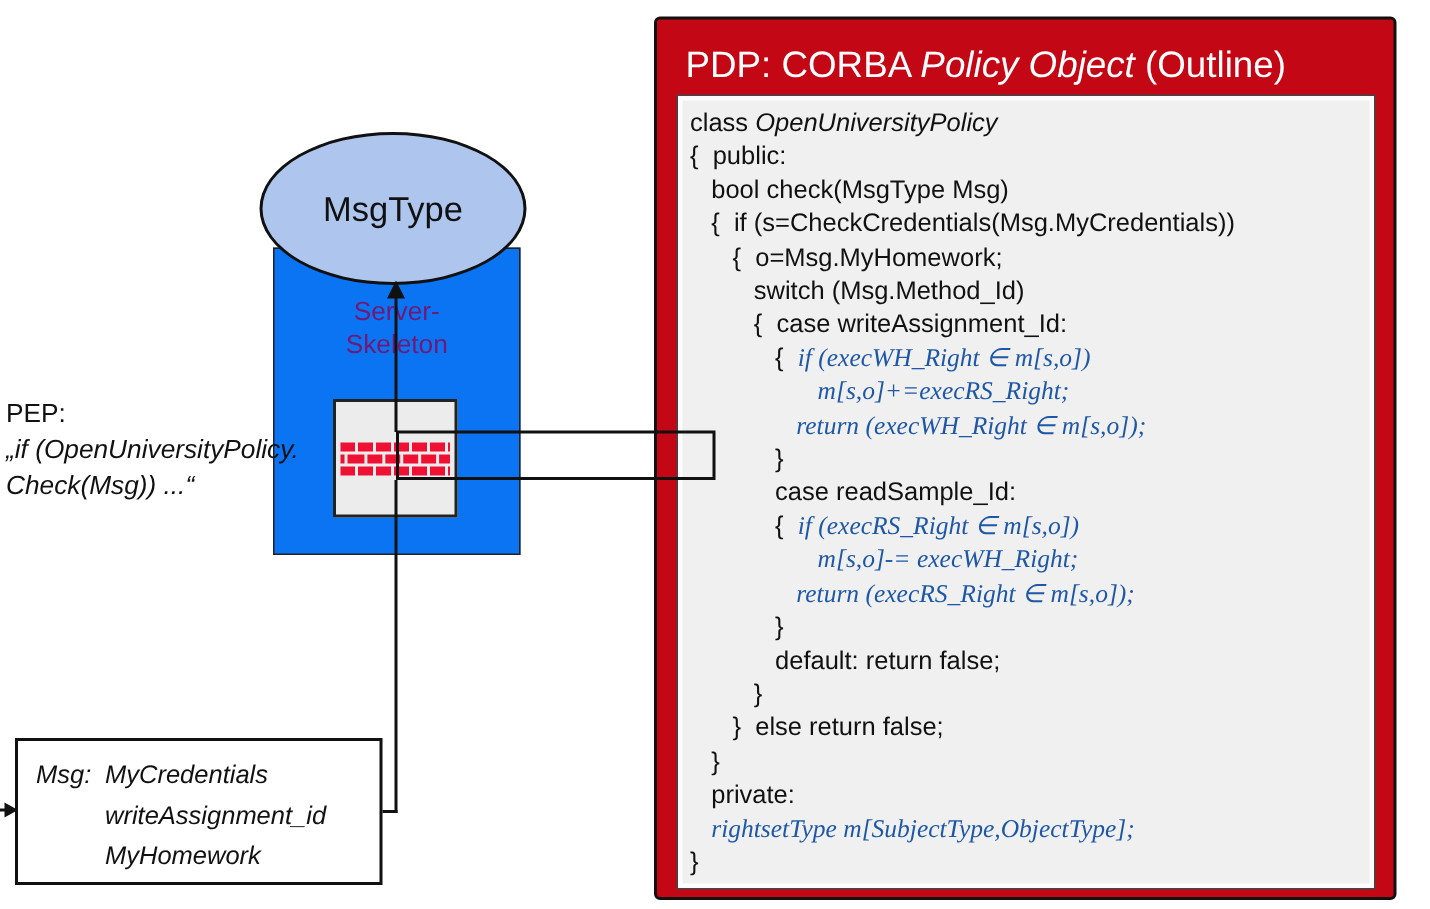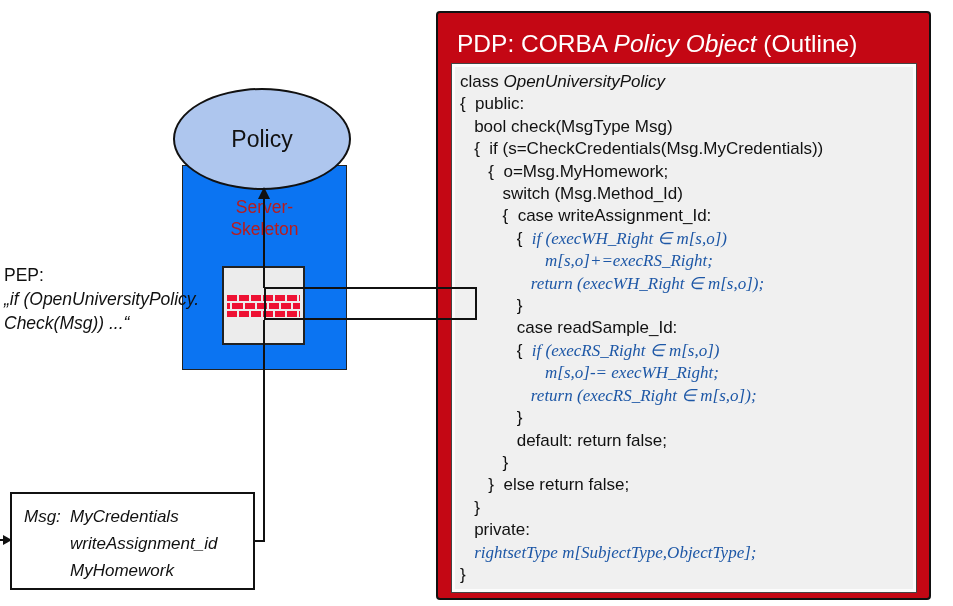--- a/index.html
+++ b/index.html
@@ -14,21 +14,21 @@
     left:173px;top:88px;width:178px;height:102px;border-radius:50%;
     background:#aec6ee;border:2px solid #111;z-index:12;
     display:flex;align-items:center;justify-content:center;
     font-size:23px;box-sizing:border-box;
   }
   .skeleton-rect{
     left:182px;top:165px;width:165px;height:205px;
     background:#0b74f2;border:1px solid #222;z-index:5;box-sizing:border-box;
   }
   .skeleton-label{
-    left:182px;top:196px;width:165px;text-align:center;color:#b91c1c;
+    left:182px;top:196px;width:165px;text-align:center;color:#701a75;
     font-size:17.5px;line-height:22px;z-index:14;
   }
   .firewall{
     left:222px;top:266px;width:83px;height:79px;background:#ececec;
     border:2px solid #222;z-index:16;box-sizing:border-box;
   }
   .bricks{position:absolute;left:3px;right:3px;top:27px;}
   .brick-row{height:6px;margin-bottom:2px;
     background:repeating-linear-gradient(90deg,var(--brick) 0 10px,#ececec 10px 12px);}
   .brick-row.off{background-position-x:6px;}
@@ -88,21 +88,21 @@
 </style>
 </head>
 <body>
 
 <div>
 
   <div class="abs skeleton-rect"></div>
   <div class="abs skeleton-label"><span>Server-</span><br><span>Skeleton</span></div>
 
   <div class="abs ellipse">
-    <span>Policy</span>
+    <span>MsgType</span>
   </div>
 
   <div class="abs firewall">
     <div class="bricks">
       <div class="brick-row"></div>
       <div class="brick-row off"></div>
       <div class="brick-row"></div>
     </div>
   </div>
 

